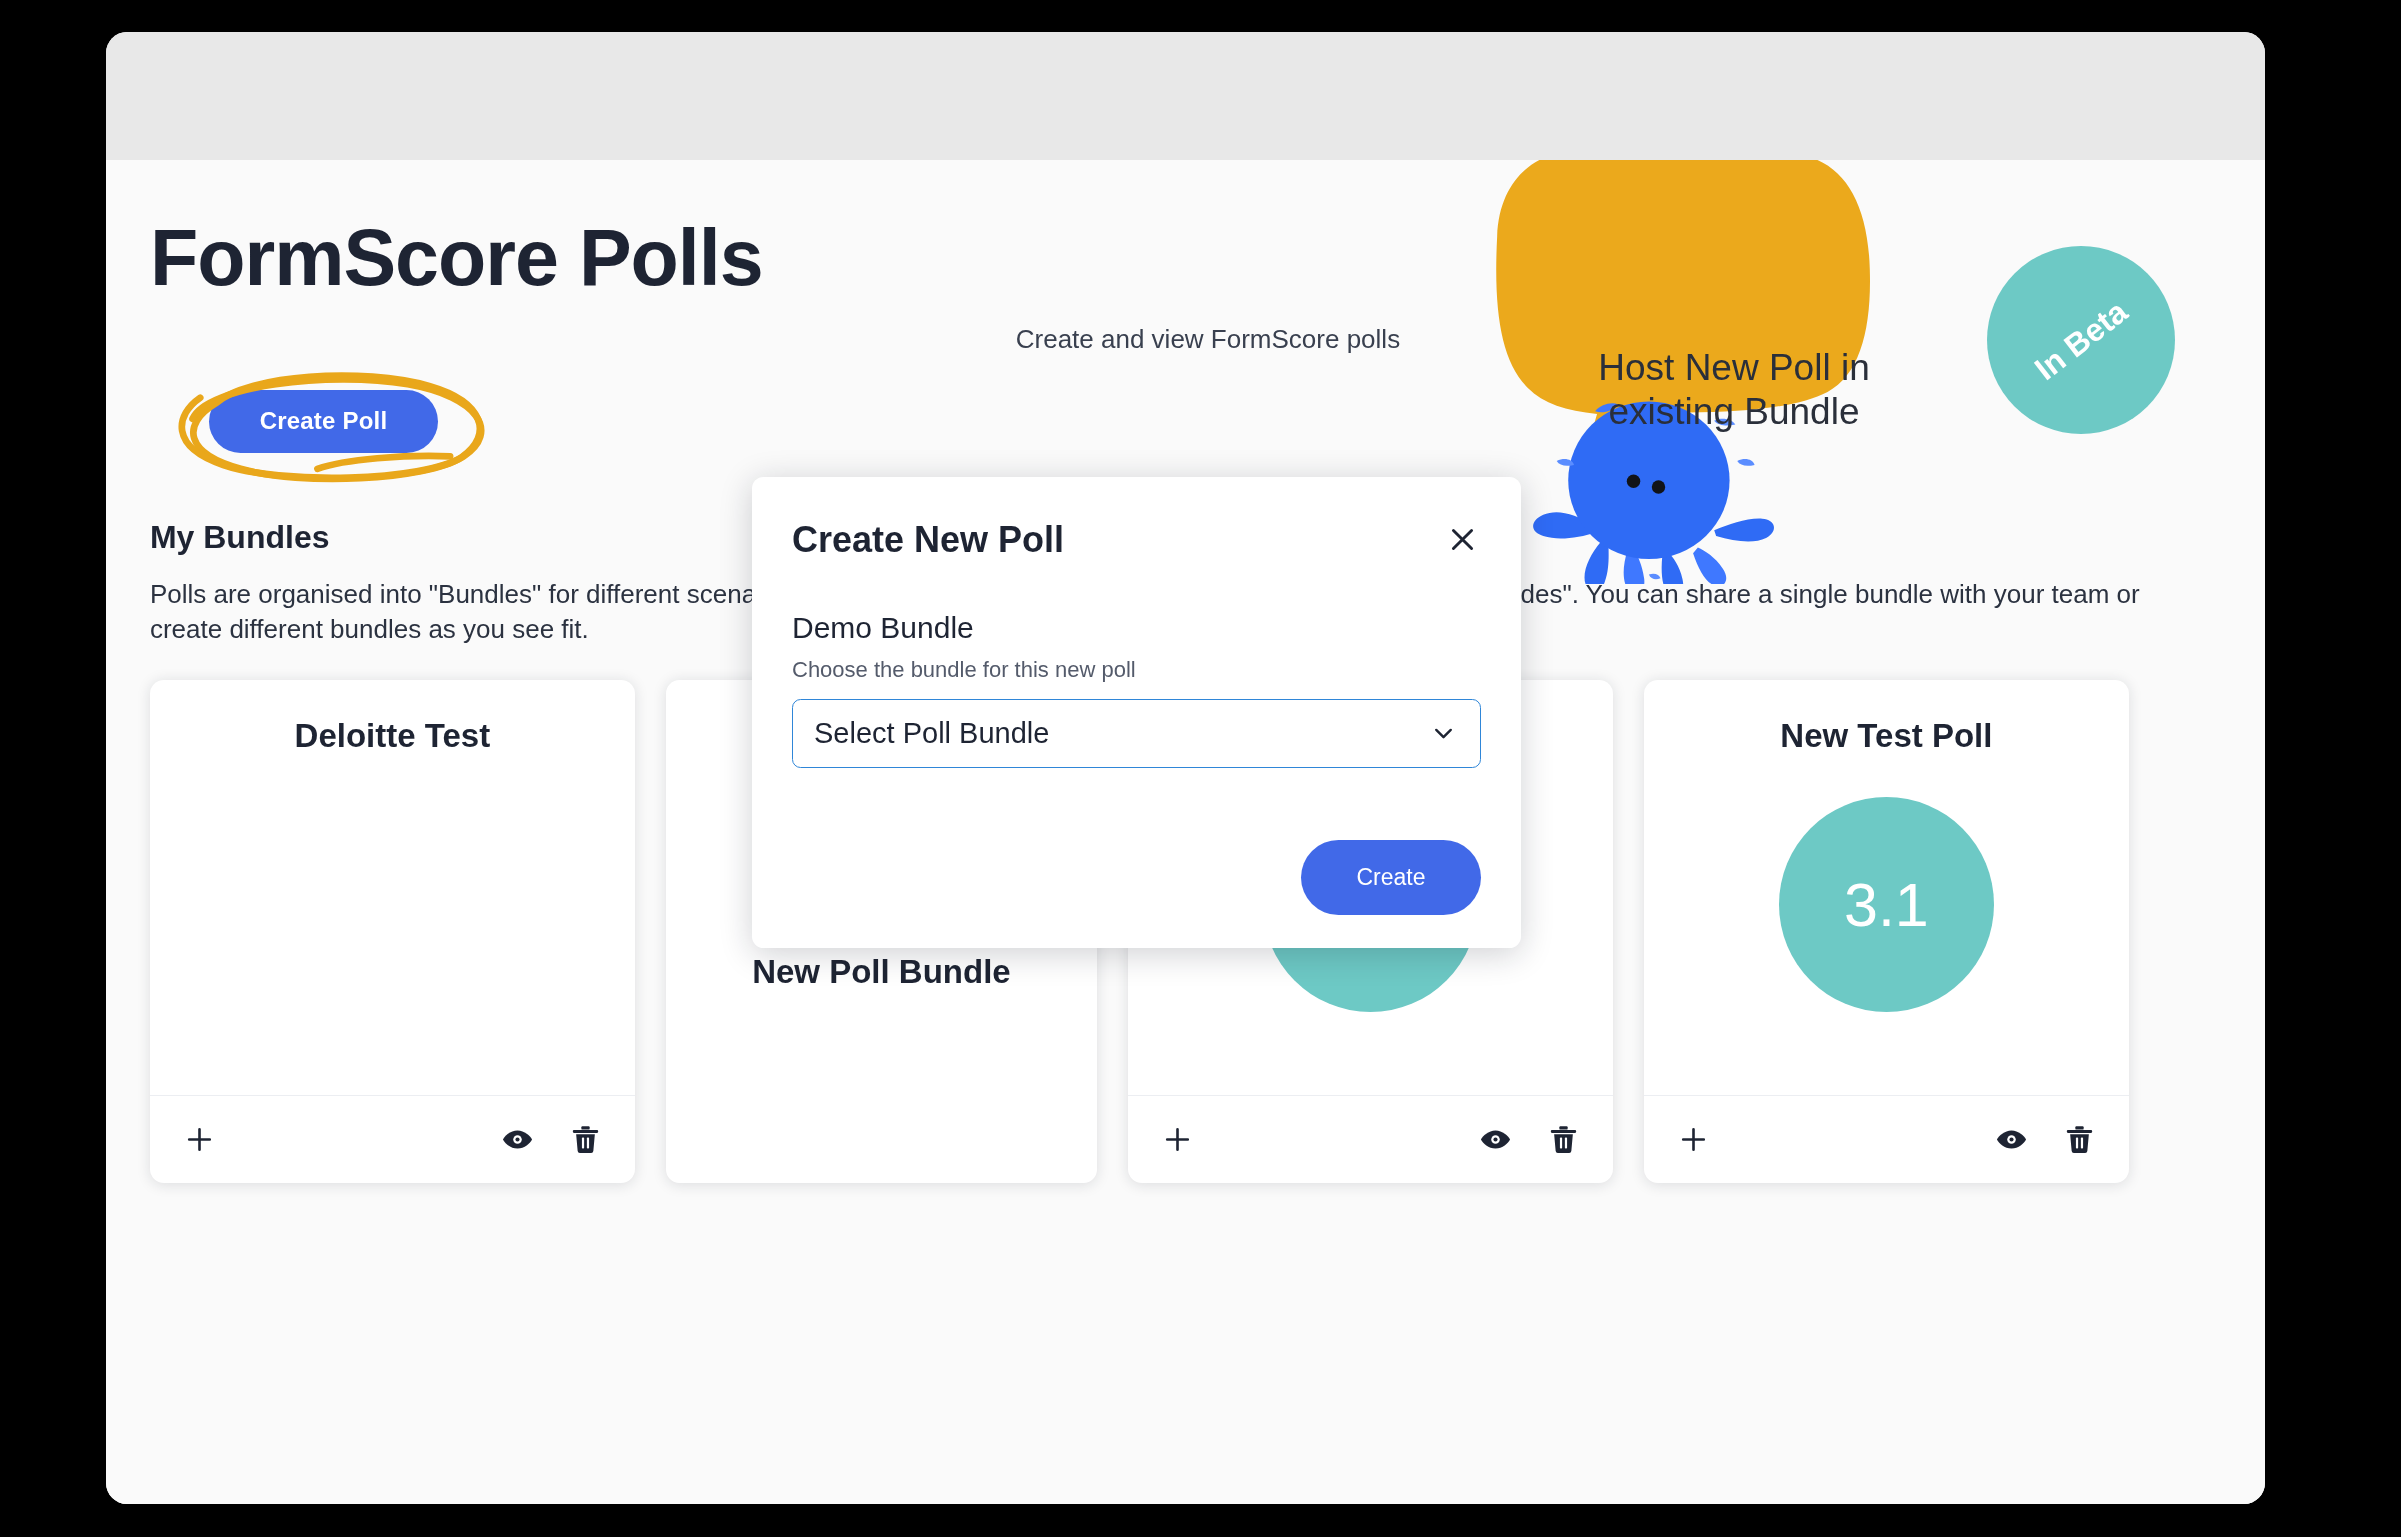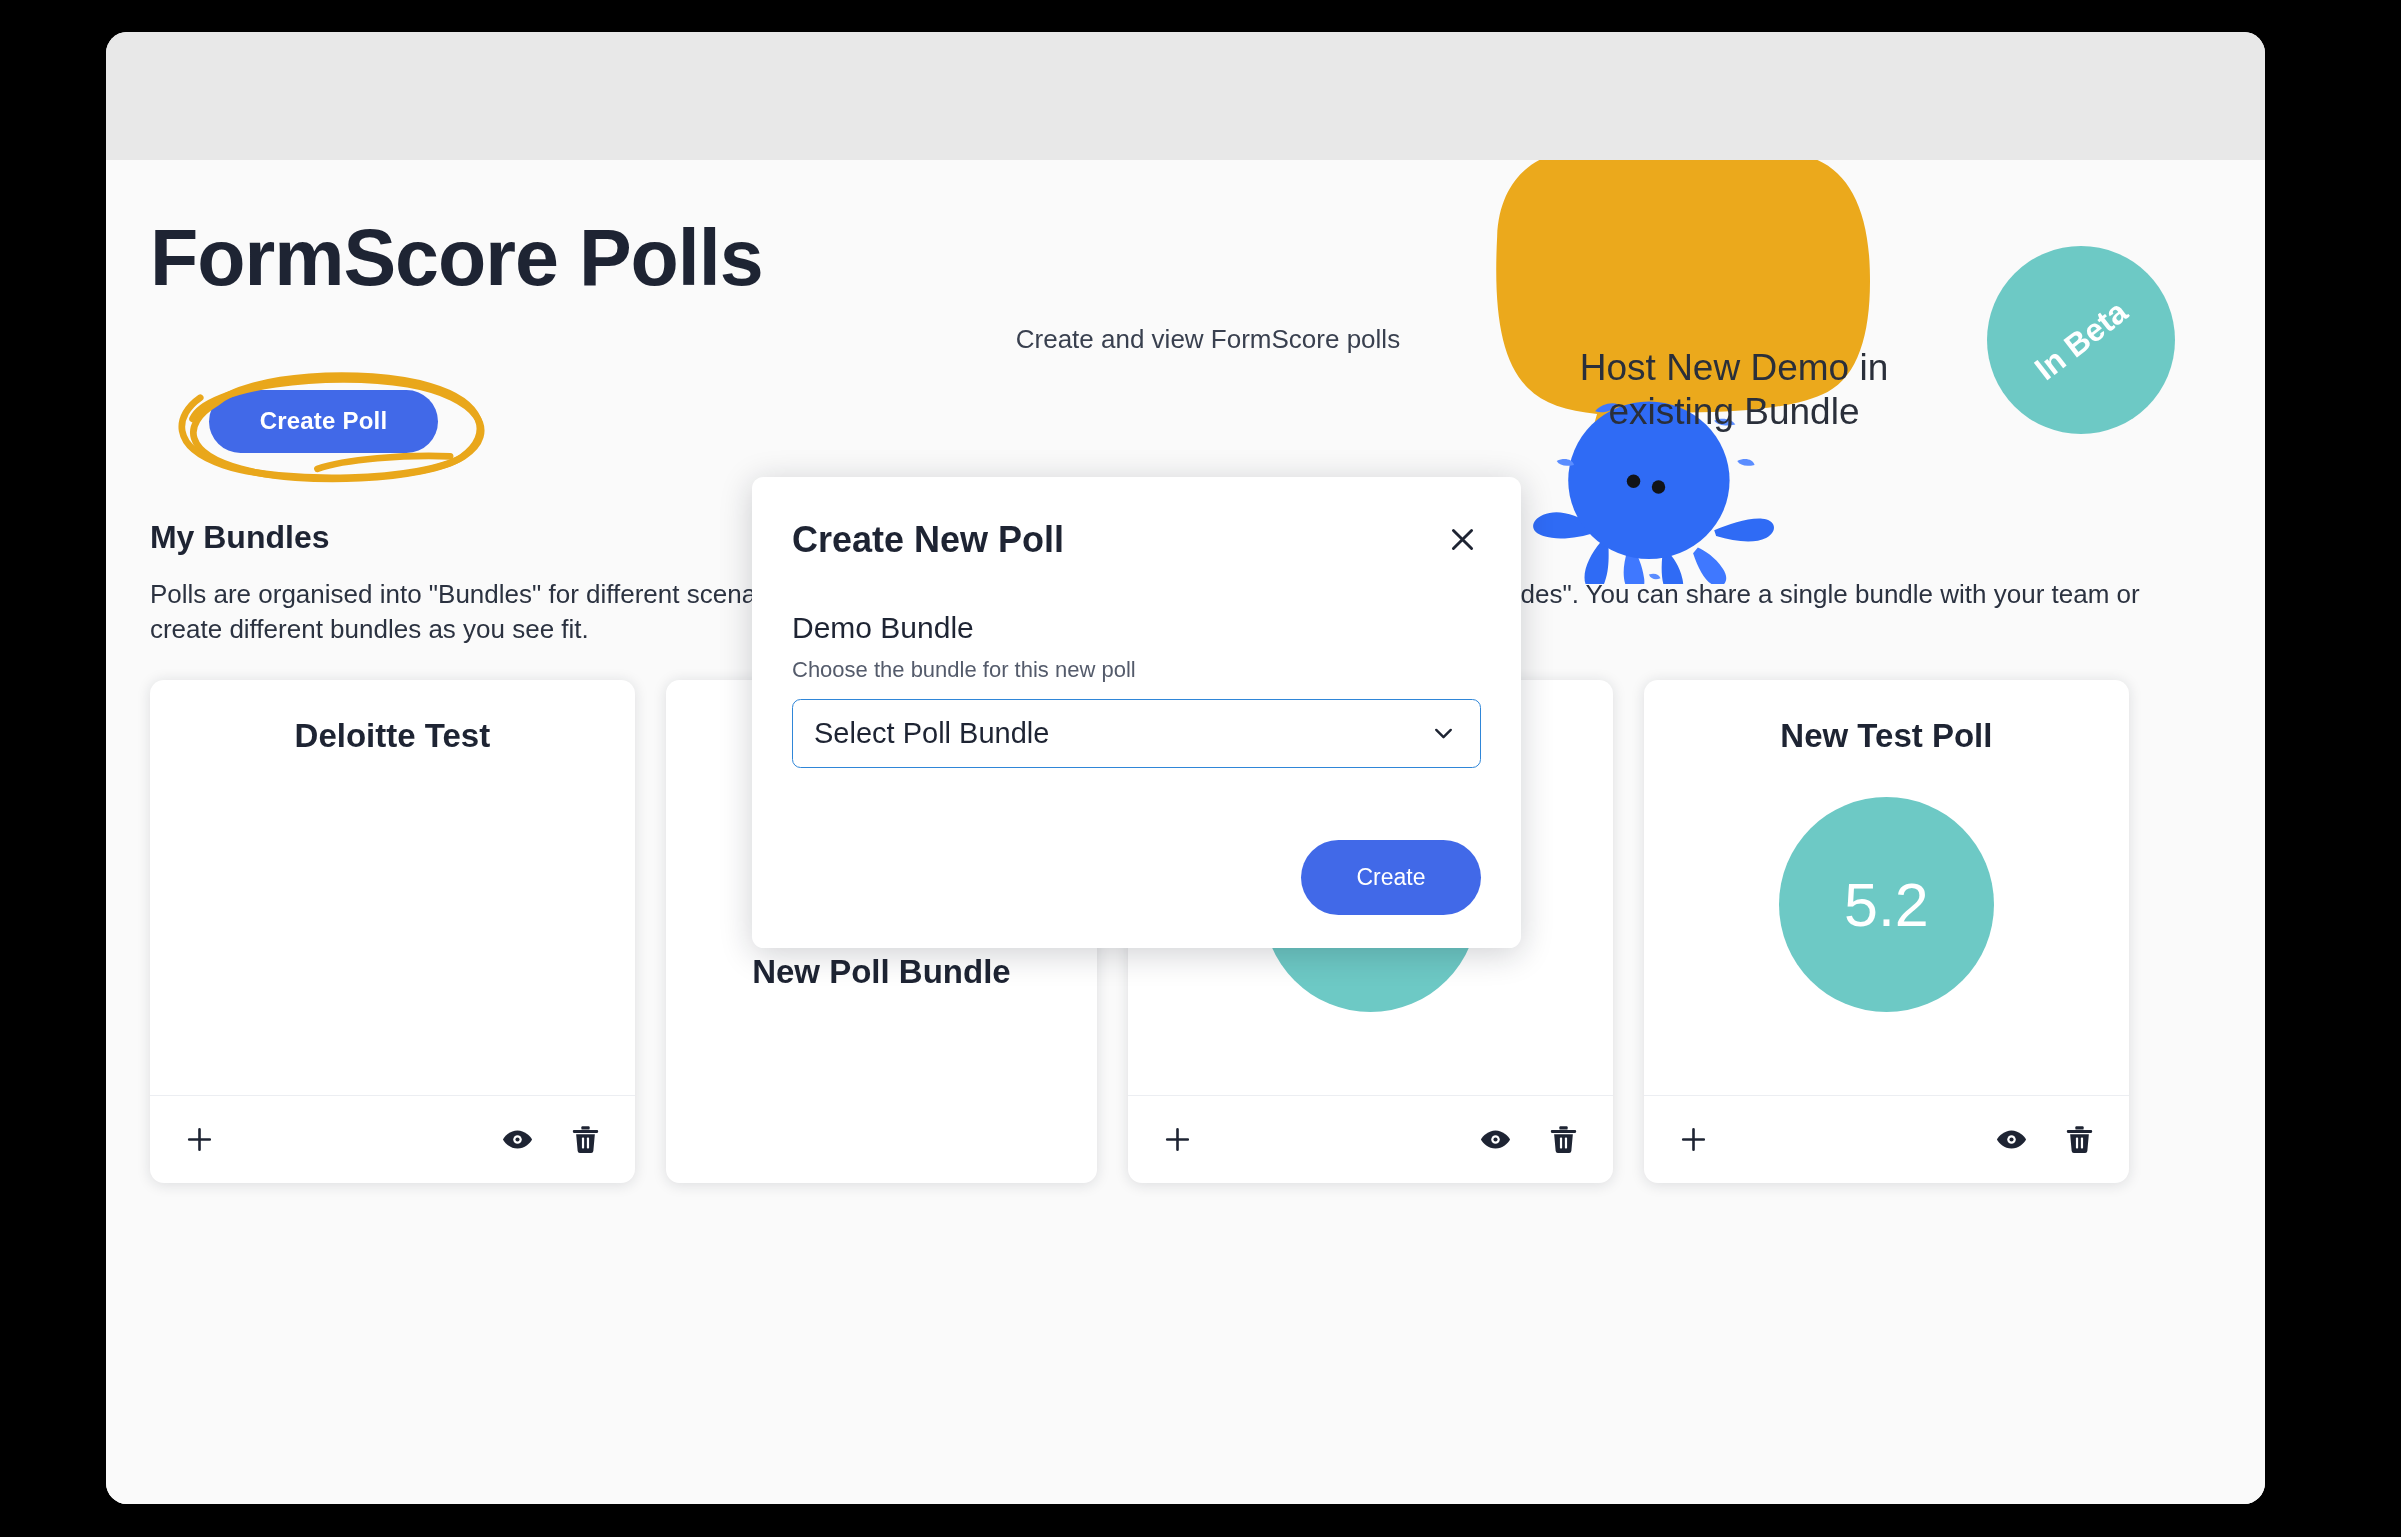--- a/index.html
+++ b/index.html
@@ -463,21 +463,21 @@
                   <rect x="13" y="10.6" width="1.6" height="8" rx="0.6" fill="#ffffff"></rect>
                 </svg>
               </button>
             </div>
           </div>
         </div>
 
         <div class="card">
           <div class="card-body">
             <div class="card-title">New Test Poll</div>
-            <div class="score-circle">5.2</div>
+            <div class="score-circle">3.1</div>
           </div>
           <div class="card-footer">
             <div class="footer-left">
               <button class="icon-btn">
                 <svg width="33" height="33" viewBox="0 0 24 24">
                   <path d="M12 4.5v15M4.5 12h15" stroke="#1e2433" stroke-width="1.9" stroke-linecap="round"></path>
                 </svg>
               </button>
             </div>
             <div class="footer-right">
@@ -529,21 +529,21 @@
         <circle cx="166" cy="373" r="7" fill="#111318"></circle>
         <circle cx="192" cy="379" r="7" fill="#111318"></circle>
 
         <path d="M126,300 C132,293 143,290 150,293 C144,300 134,303 126,300 Z" fill="#3F78FF"></path>
         <path d="M250,310 C258,306 268,308 272,314 C263,316 254,315 250,310 Z" fill="#5B8DFF"></path>
         <path d="M274,352 C282,348 290,350 292,356 C284,358 277,357 274,352 Z" fill="#5B8DFF"></path>
         <path d="M86,352 C94,348 102,350 104,356 C96,358 89,357 86,352 Z" fill="#5B8DFF"></path>
         <path d="M182,470 C188,468 193,470 194,474 C189,476 184,475 182,470 Z" fill="#5B8DFF"></path>
       </g>
     </svg>
-    <div class="bubble-text">Host New Demo in existing Bundle</div>
+    <div class="bubble-text">Host New Poll in existing Bundle</div>
 
     <div class="modal-overlay">
       <div class="modal">
 
         <div class="modal-head">
           <div class="modal-title">Create New Poll</div>
           <button class="modal-close">
             <svg width="33" height="33" viewBox="0 0 24 24">
               <path d="M5.4 5.4 L18.6 18.6 M18.6 5.4 L5.4 18.6" stroke="#1e2433" stroke-width="2.1" stroke-linecap="round"></path>
             </svg>

